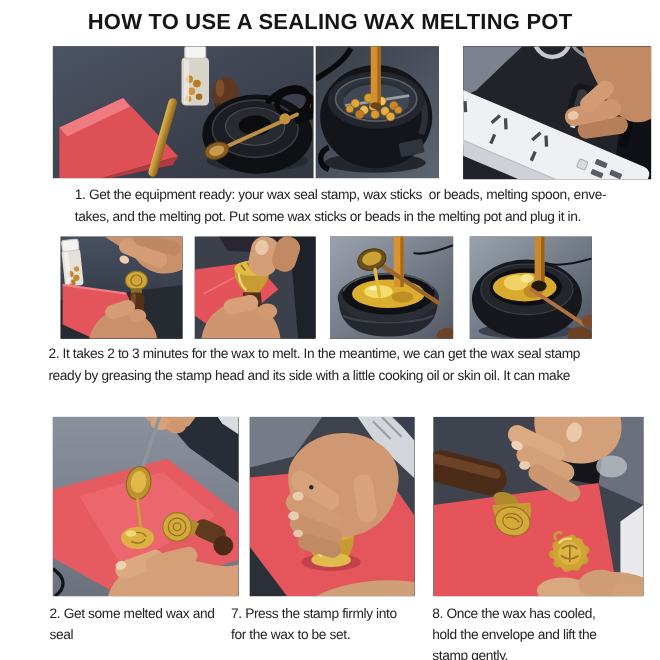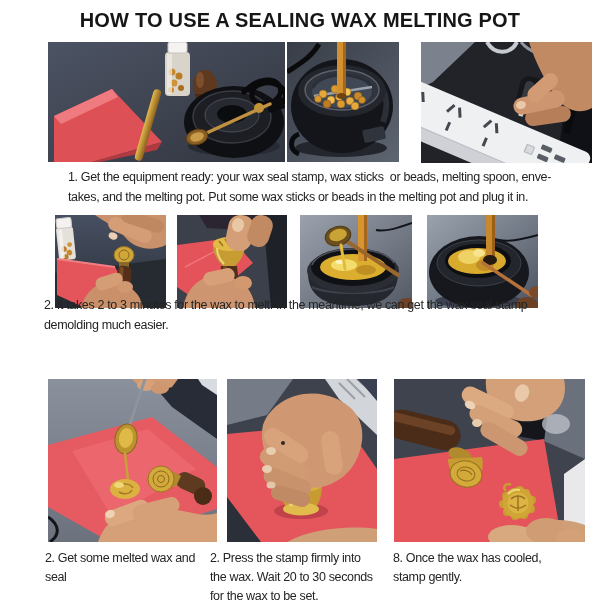--- a/index.html
+++ b/index.html
@@ -313,23 +313,23 @@
         <ellipse cx="63" cy="45" rx="7" ry="5" fill="#241a10"></ellipse>
       </g>
       <path d="M56,48 L104,80" stroke="#b5713a" stroke-width="3.5" stroke-linecap="round"></path>
       <g>
         <ellipse cx="100" cy="90" rx="11" ry="8" fill="#6b4023"></ellipse>
         <ellipse cx="109" cy="77" rx="7" ry="6" fill="#7a4a2a"></ellipse>
       </g>
     </svg>
   </figure>
 
-  <p class="caption" style="left:44px;top:296px;width:540px;">
+  <p class="caption" style="left:44px;top:312px;width:540px;">
     <span class="cap-line">2. It takes 2 to 3 minutes for the wax to melt. In the meantime, we can get the wax seal stamp</span>
-    <span class="cap-line">demolding much easier.</span>
+    <span class="cap-line">ready by greasing the stamp head and its side with a little cooking oil or skin oil. It can make</span>
   </p>
 
   <figure class="ph" style="left:48px;top:379px;width:169px;height:163px;" role="img" aria-label="Pouring melted wax from the spoon onto red paper beside the stamp">
     <svg viewBox="0 0 169 163" preserveAspectRatio="none">
       <defs>
         <linearGradient id="gH" x1="0" y1="0" x2="0" y2="1">
           <stop offset="0" stop-color="#8b919c"></stop>
             <stop offset="1" stop-color="#6b717d"></stop>
         </linearGradient>
       </defs>
@@ -465,23 +465,23 @@
       </g>
     </svg>
   </figure>
 
   <p class="caption narrow" style="left:45px;top:549px;width:170px;">
     <span class="cap-line">2. Get some melted wax and</span>
     <span class="cap-line">seal</span>
   </p>
 
   <p class="caption narrow" style="left:210px;top:549px;width:184px;">
-    <span class="cap-line">2. Press the stamp firmly into</span>
-    <span class="cap-line">the wax. Wait 20 to 30 seconds</span>
+    <span class="cap-line">7. Press the stamp firmly into</span>
     <span class="cap-line">for the wax to be set.</span>
   </p>
 
   <p class="caption narrow" style="left:393px;top:549px;width:190px;">
     <span class="cap-line">8. Once the wax has cooled,</span>
+    <span class="cap-line">hold the envelope and lift the</span>
     <span class="cap-line">stamp gently.</span>
   </p>
 
 </div>
 
 </body></html>

